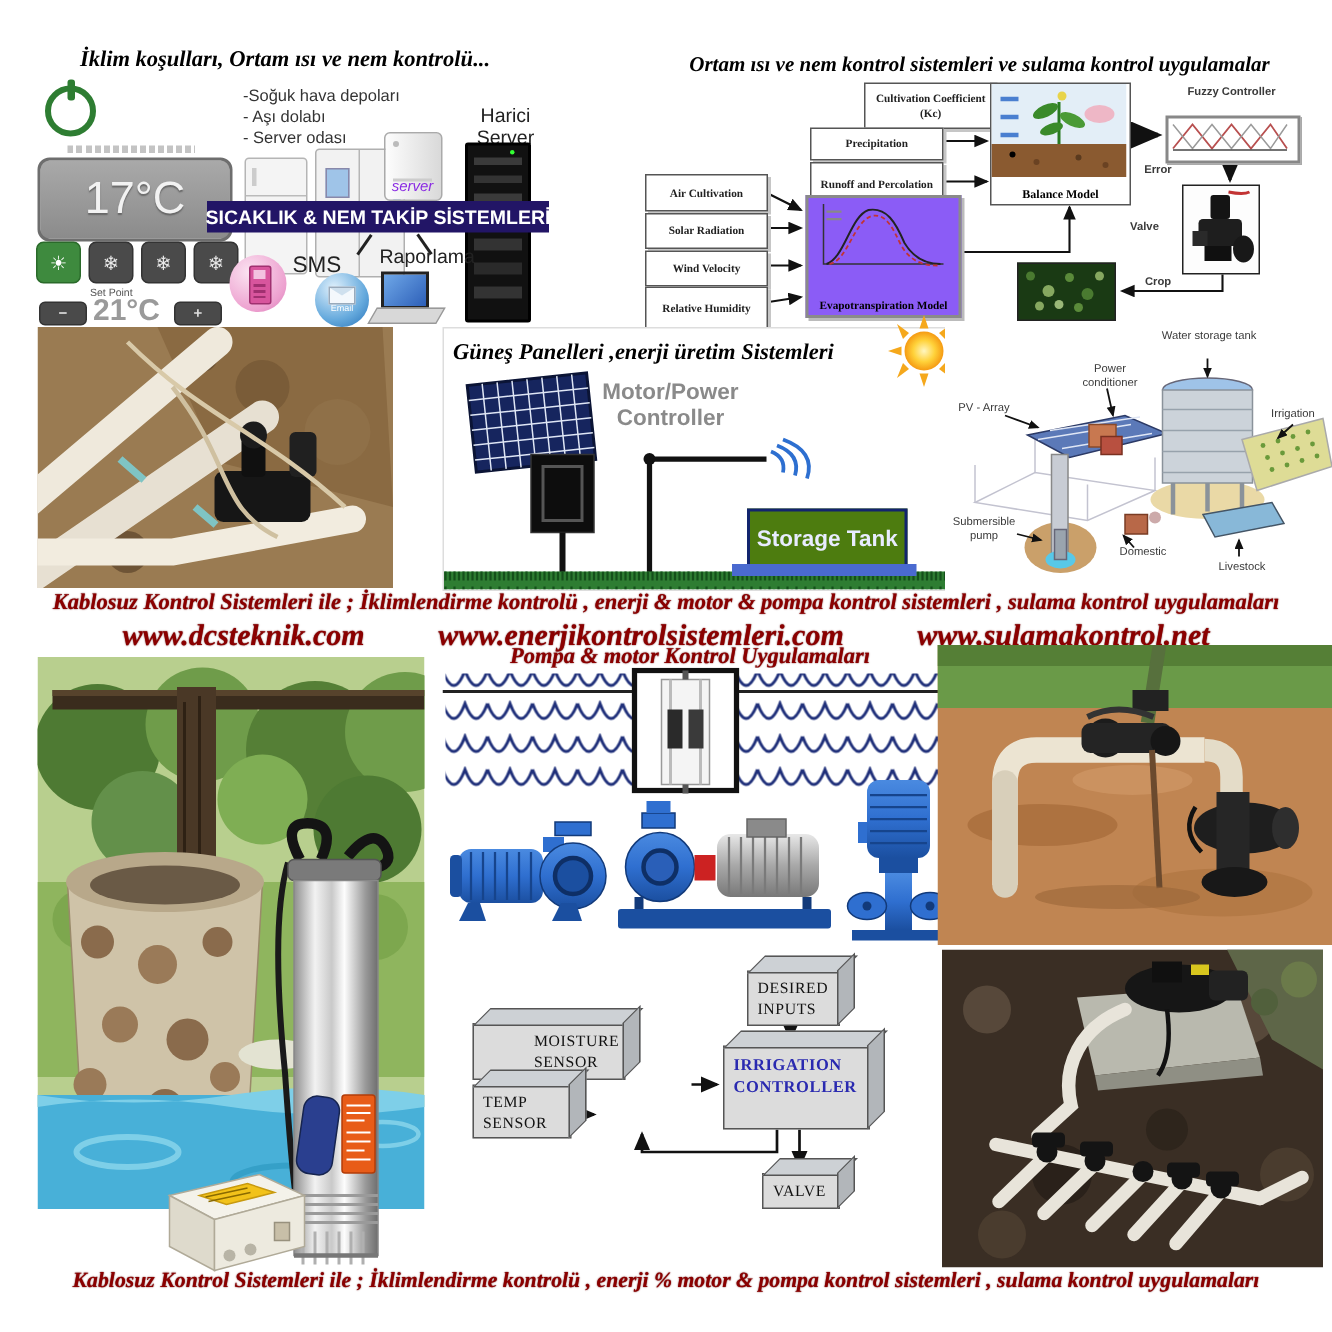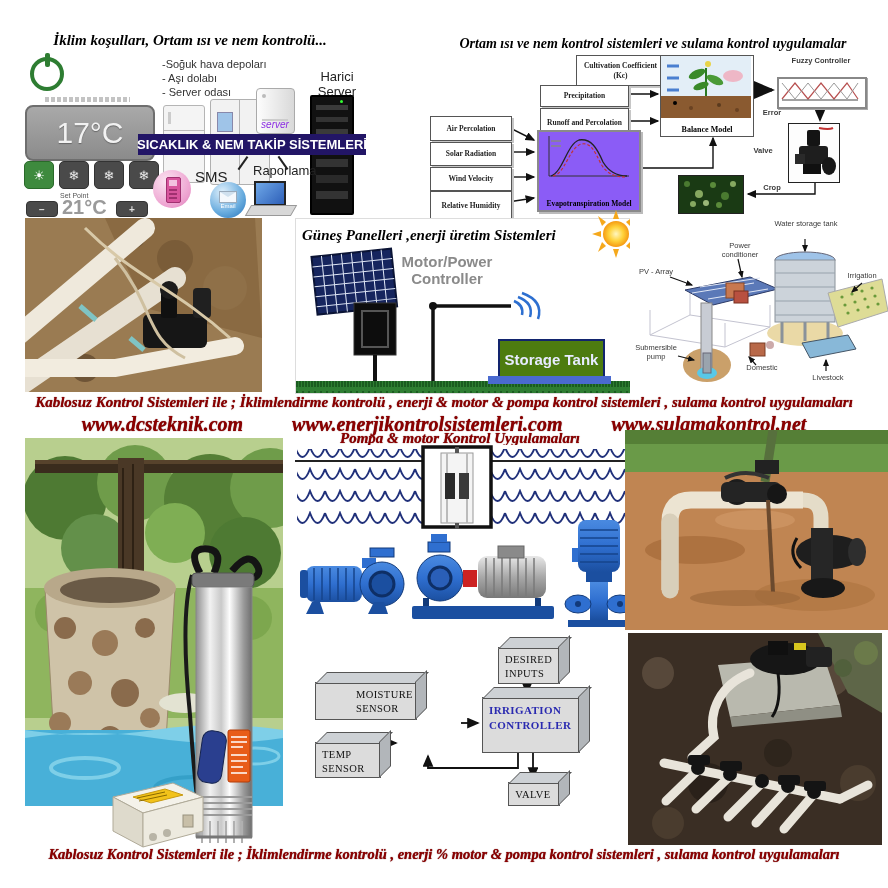--- a/index.html
+++ b/index.html
@@ -219,21 +219,21 @@
         <circle cx="34" cy="9" r="3" fill="#5a8a3a"></circle>
           <circle cx="46" cy="20" r="4" fill="#4a7a30"></circle>
         <circle cx="14" cy="28" r="3" fill="#86a860"></circle>
           <circle cx="40" cy="29" r="3" fill="#5a8a3a"></circle>
         <circle cx="54" cy="8" r="3" fill="#86a860"></circle>
           <circle cx="27" cy="27" r="3" fill="#9ab878"></circle>
       </svg>
     </div>
     <div class="lbl" style="left:330px;top:133px;width:34px;font-weight:bold;">Crop</div>
 
-    <div class="fbox" style="left:5px;top:66px;width:78px;height:21px;">Air Percolation</div>
+    <div class="fbox" style="left:5px;top:66px;width:78px;height:21px;">Air Cultivation</div>
     <div class="fbox" style="left:5px;top:92px;width:78px;height:20px;">Solar Radiation</div>
     <div class="fbox" style="left:5px;top:117px;width:78px;height:20px;">Wind Velocity</div>
     <div class="fbox" style="left:5px;top:141px;width:78px;height:26px;">Relative Humidity</div>
 
     <div class="abs" style="left:112px;top:80px;width:100px;height:78px;background:#8b5cf6;border:2px solid #8a8a8a;box-shadow:2px 2px 0 #bbb;">
       <svg width="96" height="52">
         <path d="M10,4 V44 H90" stroke="#333" stroke-width="1" fill="none"></path>
         <path d="M12,44 C24,40 28,12 40,8 C52,6 58,16 64,30 C70,40 78,44 88,44" fill="none" stroke="#222" stroke-width="1.3"></path>
         <path d="M14,44 C26,42 30,16 42,12 C52,10 56,20 62,32 C68,42 76,45 86,45" fill="none" stroke="#c23333" stroke-width="1.2" stroke-dasharray="3,2"></path>
         <path d="M12,9 h10 M12,14 h10" stroke="#888" stroke-width="1.5"></path>
@@ -570,21 +570,21 @@
       <g stroke="#111" stroke-width="1.8" fill="none">
         <path d="M94,70 H106" marker-end="url(#ah3)"></path>
         <path d="M91,108 H106" marker-end="url(#ah3)"></path>
         <path d="M171,88 H188" marker-end="url(#ah3)"></path>
         <path d="M237,48 V58" marker-end="url(#ah3)"></path>
         <path d="M243,118 V143" marker-end="url(#ah3)"></path>
         <path d="M228,118 V133 H138 V121" marker-end="url(#ah3)"></path>
       </g>
     </svg>
     <div class="b3" style="left:25px;top:47px;width:56px;height:31px;padding-left:40px;">MOISTURE SENSOR</div>
-    <div class="b3" style="left:25px;top:107px;width:54px;height:29px;">TEMP SENSOR</div>
+    <div class="b3" style="left:25px;top:88px;width:54px;height:29px;">TEMP SENSOR</div>
     <div class="b3" style="left:208px;top:12px;width:50px;height:30px;">DESIRED INPUTS</div>
     <div class="b3 ctrlmain" style="left:192px;top:62px;width:86px;height:49px;">IRRIGATION CONTROLLER</div>
     <div class="b3" style="left:218px;top:147px;width:44px;height:17px;text-align:center;padding-left:2px;">VALVE</div>
   </div>
 
   <svg class="abs" style="left:628px;top:633px;" width="254" height="212">
     <rect width="254" height="212" fill="#3a2e24"></rect>
     <circle cx="30" cy="40" r="16" fill="#57483a"></circle>
       <circle cx="80" cy="150" r="20" fill="#2a211a"></circle>
     <circle cx="200" cy="40" r="24" fill="#57483a"></circle>

